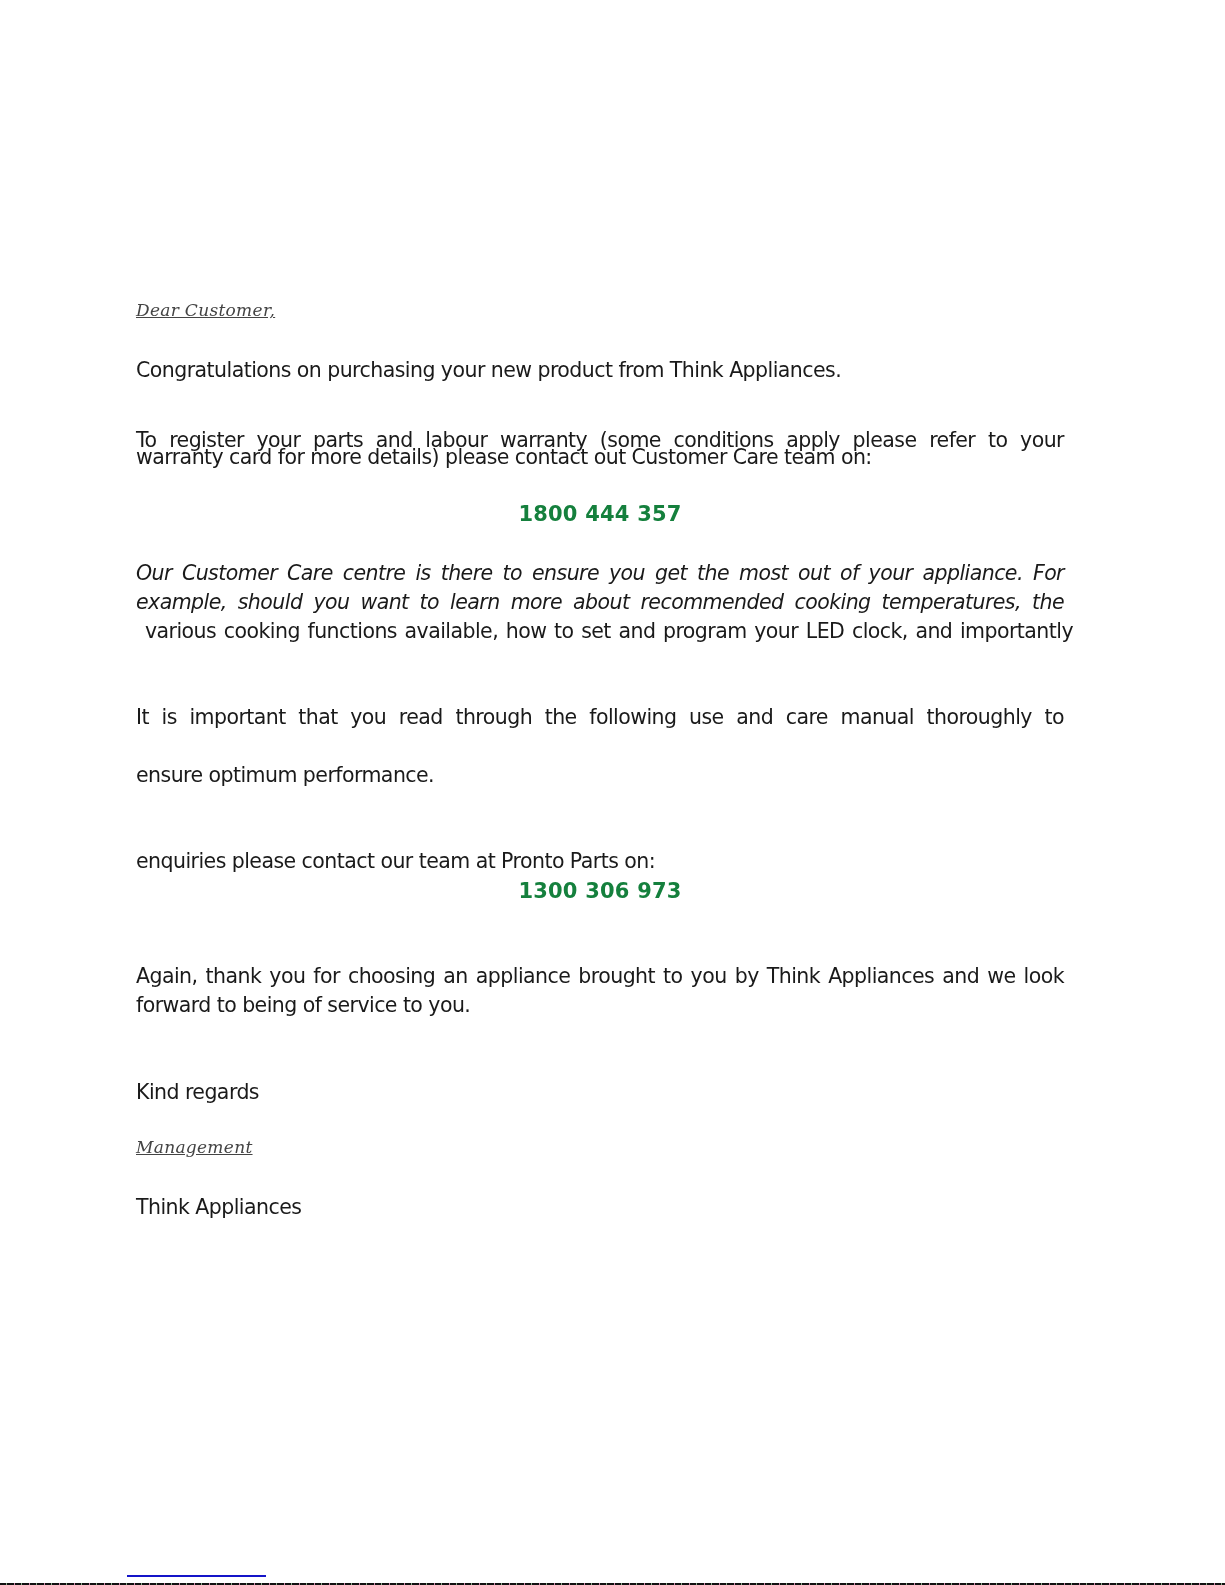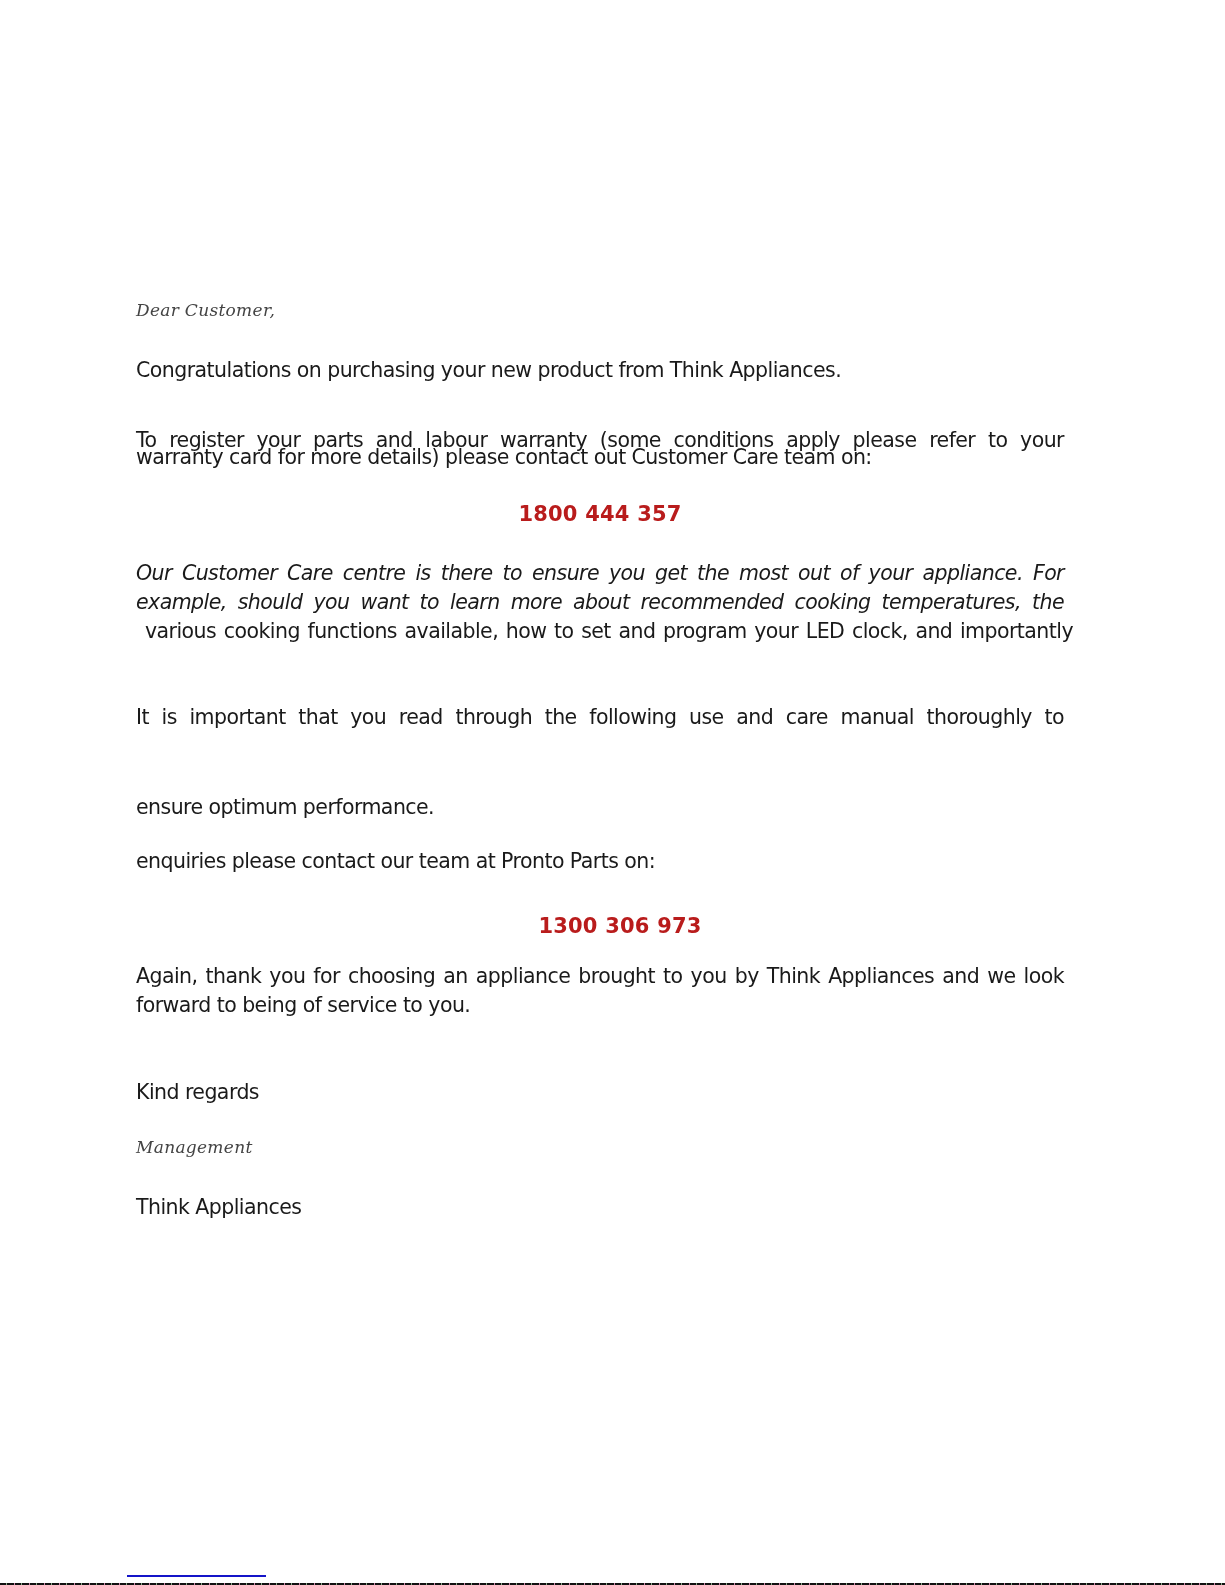--- a/index.html
+++ b/index.html
@@ -10,25 +10,25 @@
   .page { position: absolute; left: 0; top: 0; width: 1225px; height: 1585px; }
   .line {
     position: absolute; left: 136px; width: 928px;
     font-size: 20.5px; line-height: 29px; letter-spacing: -0.55px;
     white-space: nowrap;
   }
   .justify { text-align: justify; text-align-last: justify; }
   .script {
     position: absolute; left: 136px;
     font-family: "DejaVu Serif", serif; font-style: italic;
-    font-size: 17px; color: #444; letter-spacing: 0.3px;
+    font-size: 17px; color: #444; letter-spacing: 0.3px; text-decoration: underline;
   }
   .phone {
     position: absolute; left: 0; width: 1200px; text-align: center;
-    font-weight: bold; font-size: 21px; letter-spacing: 0.2px; color: #b91c1c;
+    font-weight: bold; font-size: 21px; letter-spacing: 0.2px; color: #15803d;
   }
   .footer-rule {
     position: absolute; left: 127px; top: 1575px; width: 139px; height: 2px;
     background: #1414c8;
   }
   .bottom-edge {
     position: absolute; left: 0; top: 1583px; width: 1225px; height: 2px;
     background: repeating-linear-gradient(90deg,#111 0 6px,#8a8 6px 7px,#111 7px 14px,#c8a 14px 15px);
   }
 </style>
@@ -44,25 +44,25 @@
   <div class="line justify" style="top:414px;margin-top:12px;">To register your parts and labour warranty (some conditions apply please refer to your</div>
   <div class="line" style="top:443px;">warranty card for more details) please contact out Customer Care team on:</div>
 
   <div class="phone" style="top:502px;">1800 444 357</div>
 
   <div class="line justify" style="top:559px;font-style:italic;">Our Customer Care centre is there to ensure you get the most out of your appliance.  For</div>
   <div class="line justify" style="top:588px;font-style:italic;">example, should you want to learn more about recommended cooking temperatures, the</div>
   <div class="line justify" style="top:617px;margin-left:9px;">various cooking functions available, how to set and program your LED clock, and importantly</div>
 
   <div class="line justify" style="top:703px;">It is important that you read through the following use and care manual thoroughly to</div>
-  <div class="line" style="top:761px;margin-top:32px;">ensure optimum performance.</div>
+  <div class="line" style="top:761px;">ensure optimum performance.</div>
 
   <div class="line" style="top:847px;">enquiries please contact our team at Pronto Parts on:</div>
 
-  <div class="phone" style="top:914px;padding-left:20px;">1300 306 973</div>
+  <div class="phone" style="top:879px;">1300 306 973</div>
 
   <div class="line justify" style="top:962px;">Again, thank you for choosing an appliance brought to you by Think Appliances and we look</div>
   <div class="line" style="top:991px;">forward to being of service to you.</div>
 
   <div class="line" style="top:1078px;">Kind regards</div>
 
   <div class="script" style="top:1137px;">Management</div>
 
   <div class="line" style="top:1193px;">Think Appliances</div>
 

